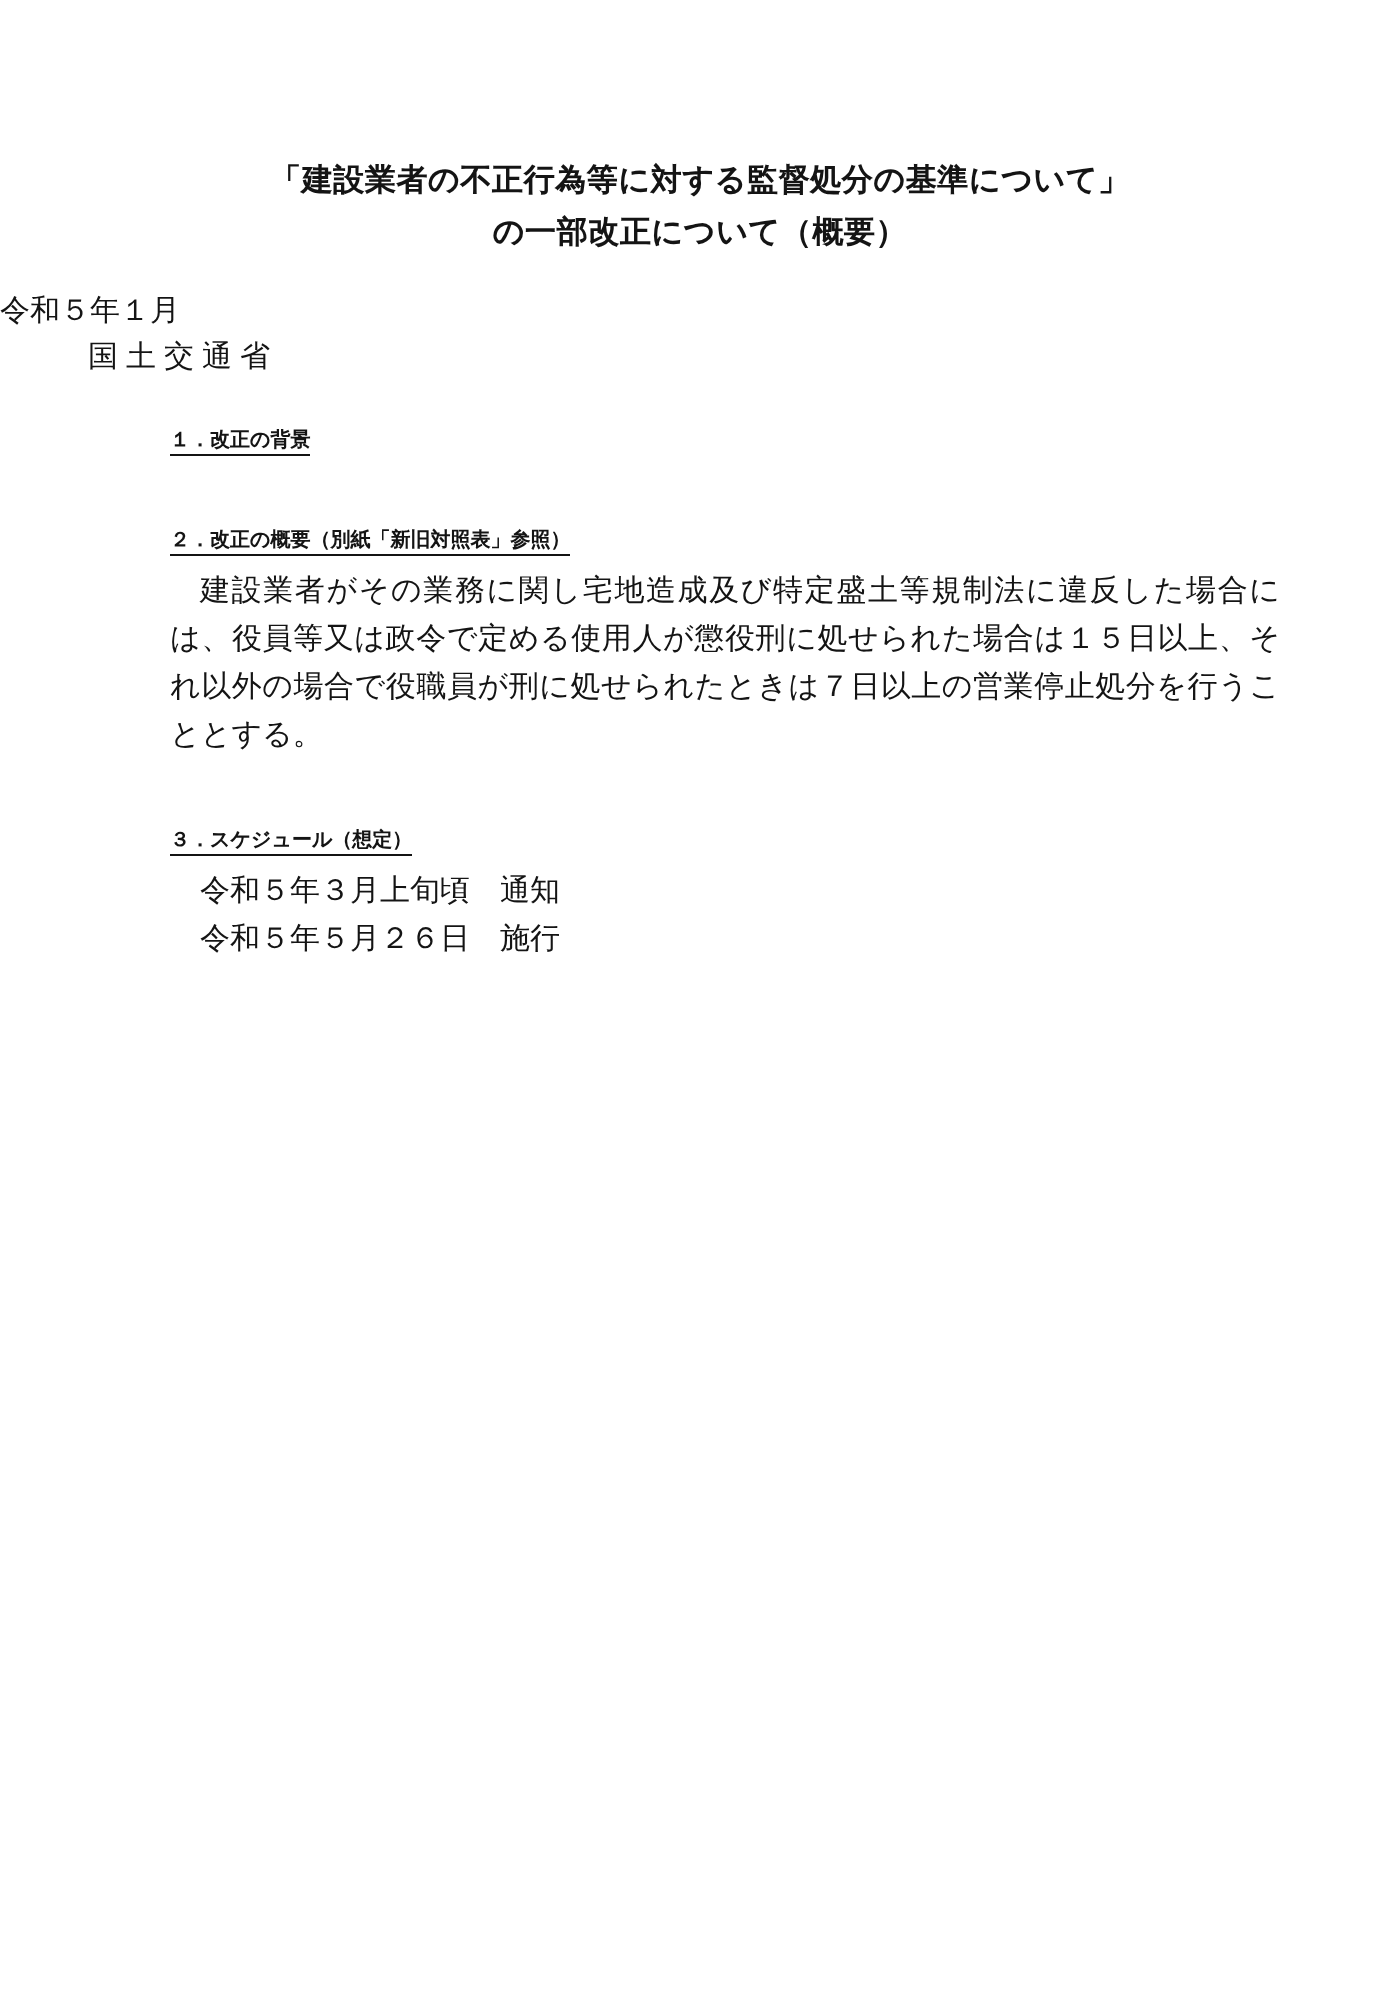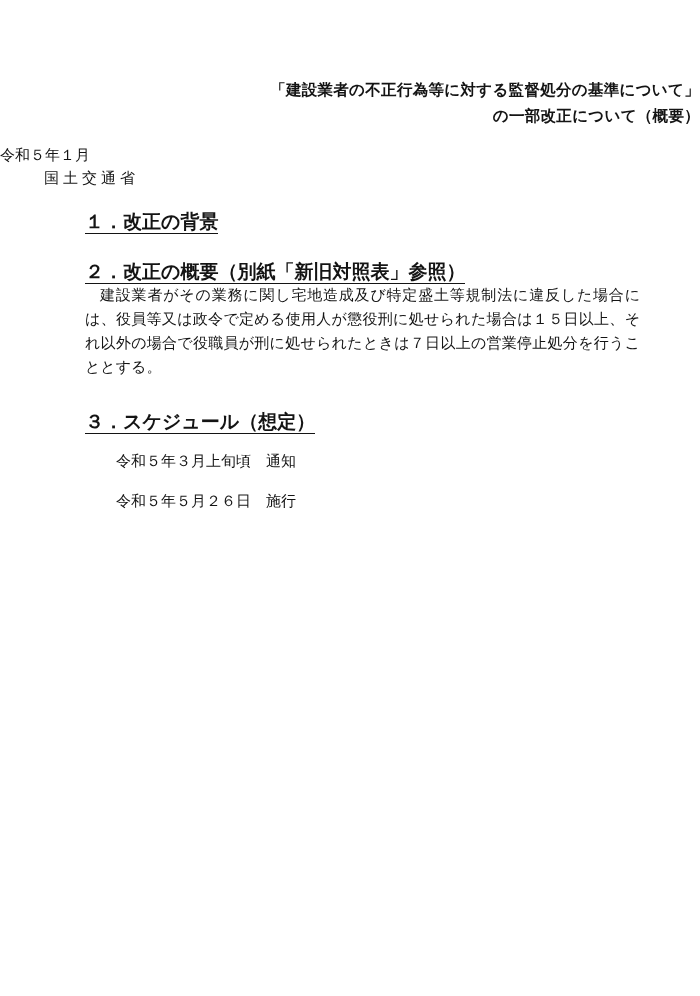--- a/index.html
+++ b/index.html
@@ -11,21 +11,21 @@
     position: relative;
     width: 700px;
     height: 996px;
     background: #ffffff;
     color: #141414;
     overflow: hidden;
   }
   
   .doc-title {
     padding-top: 77px;
-    text-align: right;
+    text-align: center;
     font-family: "DejaVu Sans", "Liberation Sans", sans-serif;
     font-weight: 700;
     font-size: 15.5px;
     line-height: 26px;
     letter-spacing: 0.3px;
   }
   
   .doc-meta {
     margin-top: 15px;
     padding-right: 103px;
@@ -46,34 +46,34 @@
     font-size: 15px;
     line-height: 24px;
   }
   .sec-1 { margin-top: 19px; }
   .sec-2 { margin-top: 26px; }
   .sec-3 { margin-top: 30px; }
   .heading {
     margin: 0;
     font-family: "DejaVu Sans", "Liberation Sans", sans-serif;
     font-weight: 700;
-    font-size: 19px;
+    font-size: 10px;
     line-height: 24px;
   }
   .hu {
     border-bottom: 1.5px solid #141414;
     padding-bottom: 1px;
   }
   .para {
     margin: 0;
     text-indent: 1em;
     text-align: justify;
   }
   .schedule-line {
-    margin: 16px;
+    margin: 0;
     text-indent: 1em;
   }
 </style>
 </head>
 <body>
 
 <div class="page">
 
   <header class="doc-title">
     <div class="title-line">「建設業者の不正行為等に対する監督処分の基準について」</div>

